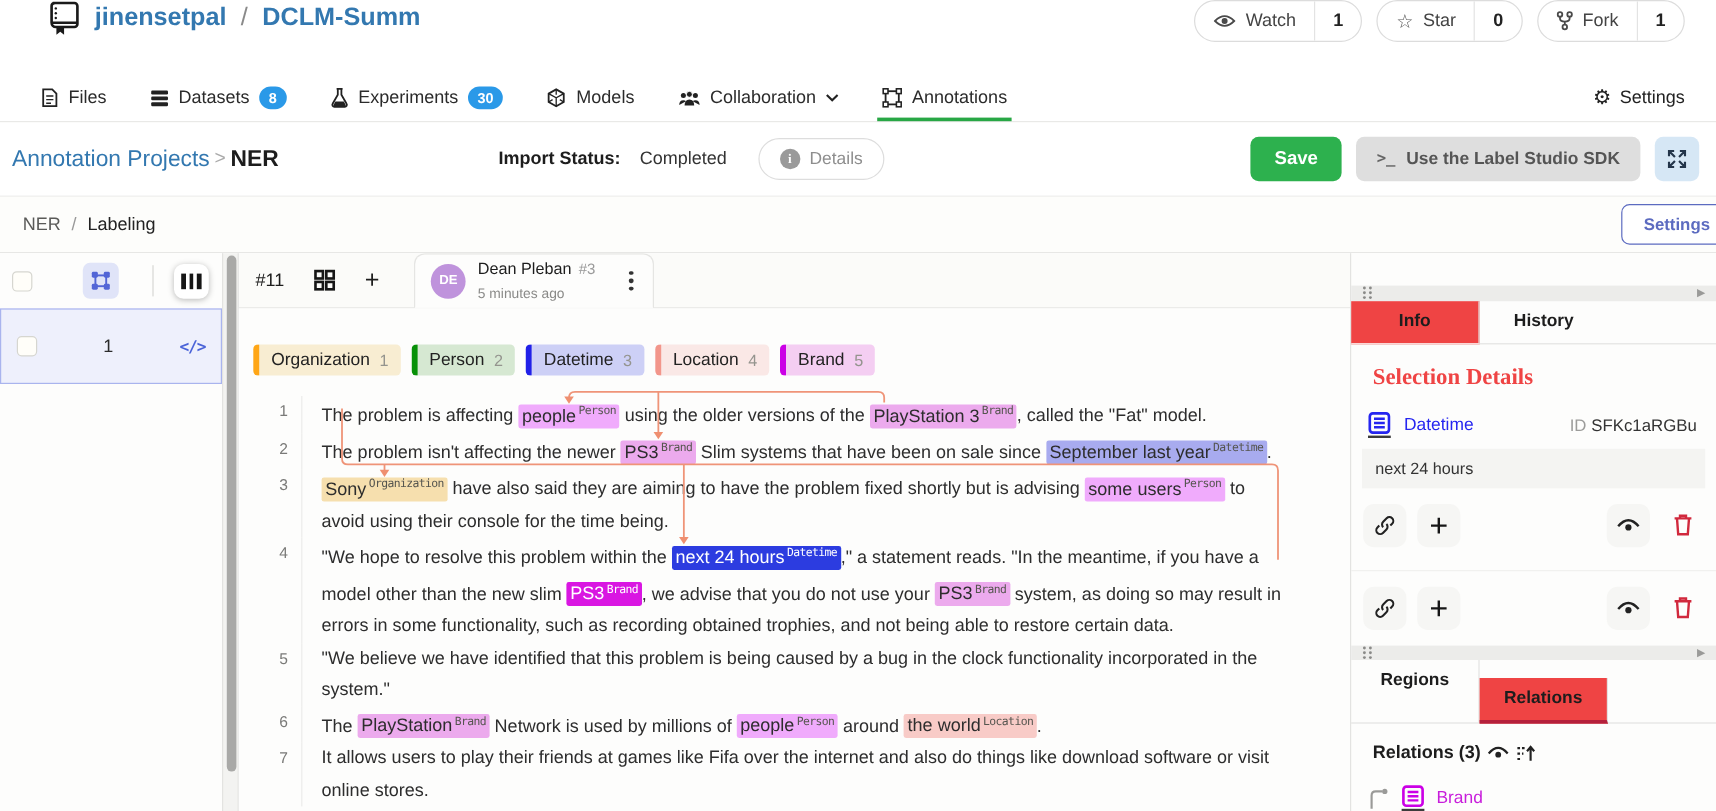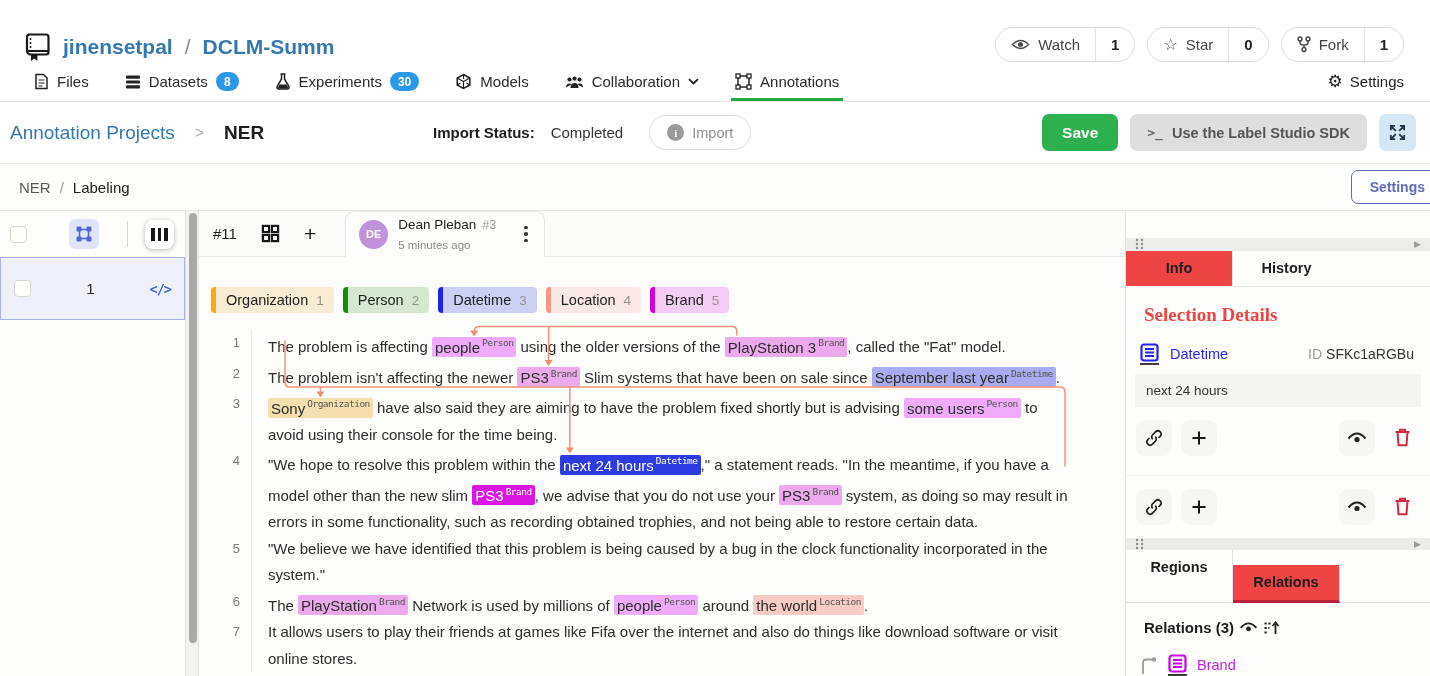--- a/index.html
+++ b/index.html
@@ -1,40 +1,40 @@
 <!DOCTYPE html>
 <html><head>
 <meta charset="utf-8">
 <style>
   * { margin:0; padding:0; box-sizing:border-box; }
   body { width:1430px; height:676px; overflow:hidden; background:#fff;
          font-family:"Liberation Sans", sans-serif; color:#222; position:relative; }
   svg { display:block; }
 
   
-  .top-header { height:62px; display:flex; align-items:flex-end; justify-content:space-between; padding:0 26px 0 24px; background:#fff; }
+  .top-header { height:62px; display:flex; align-items:flex-start; justify-content:space-between; padding:0 26px 0 24px; background:#fff;margin-left:16px; }
   .repo-title { display:flex; align-items:center; gap:12px; font-size:21px; font-weight:700; color:#3378b0; }
   .repo-sep { color:#8a8a8a; font-weight:400; }
   .repo-actions { display:flex; gap:12px; }
   .pill-btn { display:flex; align-items:stretch; border:1px solid #dcdcdc; border-radius:18px; background:#fff; height:35px; overflow:hidden; cursor:pointer; }
   .pill-main { display:flex; align-items:center; gap:8px; padding:0 15px; font-size:15px; color:#444; border-right:1px solid #e3e3e3; }
   .pill-count { display:flex; align-items:center; padding:0 15px; font-size:15px; font-weight:700; color:#222; }
   .glyph { font-size:16px; color:#555; }
 
   
   .nav-row { height:40px; display:flex; justify-content:space-between; padding:0 26px 0 34px; border-bottom:1px solid #e4e4e2; background:#fff; }
   .nav-tabs { display:flex; gap:36px; }
   .nav-tab { display:flex; align-items:center; gap:8px; font-size:15px; color:#2b2b2b; position:relative; cursor:pointer; }
   .nav-tab.active::after { content:""; position:absolute; left:-4px; right:-4px; bottom:0; height:3px; background:#28a745; }
   .nav-badge { background:#2a99e8; color:#fff; border-radius:11px; font-size:12px; font-weight:700; padding:2.5px 8px; }
   .nav-settings { display:flex; align-items:center; gap:7px; font-size:15px; color:#222; cursor:pointer; }
 
   
   .project-bar { height:62px; display:flex; align-items:center; justify-content:space-between; border-bottom:1px solid #ececea; padding:0 14px 0 10px; background:#fff; }
-  .breadcrumb { display:flex; align-items:center; gap:20px; font-size:19px; }
+  .breadcrumb { display:flex; align-items:center; gap:4px; font-size:19px; }
   .breadcrumb-link { color:#3378b0; cursor:pointer; }
   .breadcrumb-sep { color:#aaa; font-size:16px; }
   .breadcrumb-cur { font-weight:700; color:#1d1d1d; }
   .import-group { display:flex; align-items:center; gap:16px; margin-left:-170px; }
   .import-label { font-size:15px; font-weight:700; color:#1d1d1d;margin-left:48px; }
   .import-value { font-size:15px; color:#333; }
   .details-btn { display:flex; align-items:center; gap:8px; border:1px solid #ddd; border-radius:18px; height:35px; padding:0 17px; color:#8e8e8e; font-size:14.5px; background:#fff; cursor:pointer; margin-left:10px; }
   .info-circle { width:17px; height:17px; border-radius:50%; background:#9a9a9a; color:#fff; font-size:11px; font-weight:700; display:flex; align-items:center; justify-content:center; font-family:"Liberation Serif",serif; }
   .right-actions { display:flex; align-items:center; gap:12px; }
   .save-btn { background:#2db14e; color:#fff; border:none; border-radius:7px; height:37px; padding:0 20px; font-size:15.5px; font-weight:700; cursor:pointer; }
@@ -276,21 +276,21 @@
   <div class="breadcrumb">
     <span class="breadcrumb-link">Annotation Projects</span>
     <span class="breadcrumb-sep">&gt;</span>
     <span class="breadcrumb-cur">NER</span>
   </div>
   <div class="import-group">
     <span class="import-label">Import Status:</span>
     <span class="import-value">Completed</span>
     <button class="details-btn">
       <span class="info-circle">i</span>
-      <span>Import</span>
+      <span>Details</span>
     </button>
   </div>
   <div class="right-actions">
     <button class="save-btn">Save</button>
     <button class="sdk-btn">
       <span class="term-glyph">&gt;_</span>
       <span>Use the Label Studio SDK</span>
     </button>
     <button class="fullscreen-btn">
       <span>

